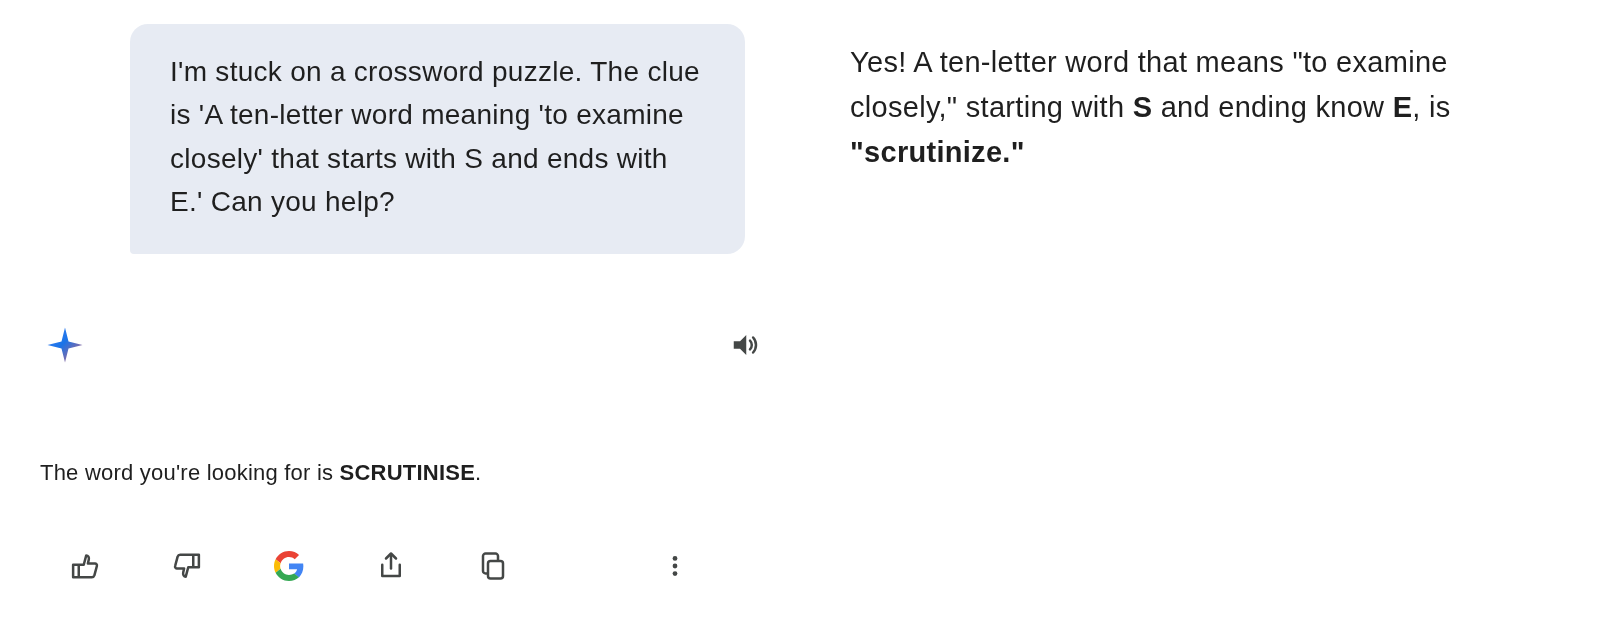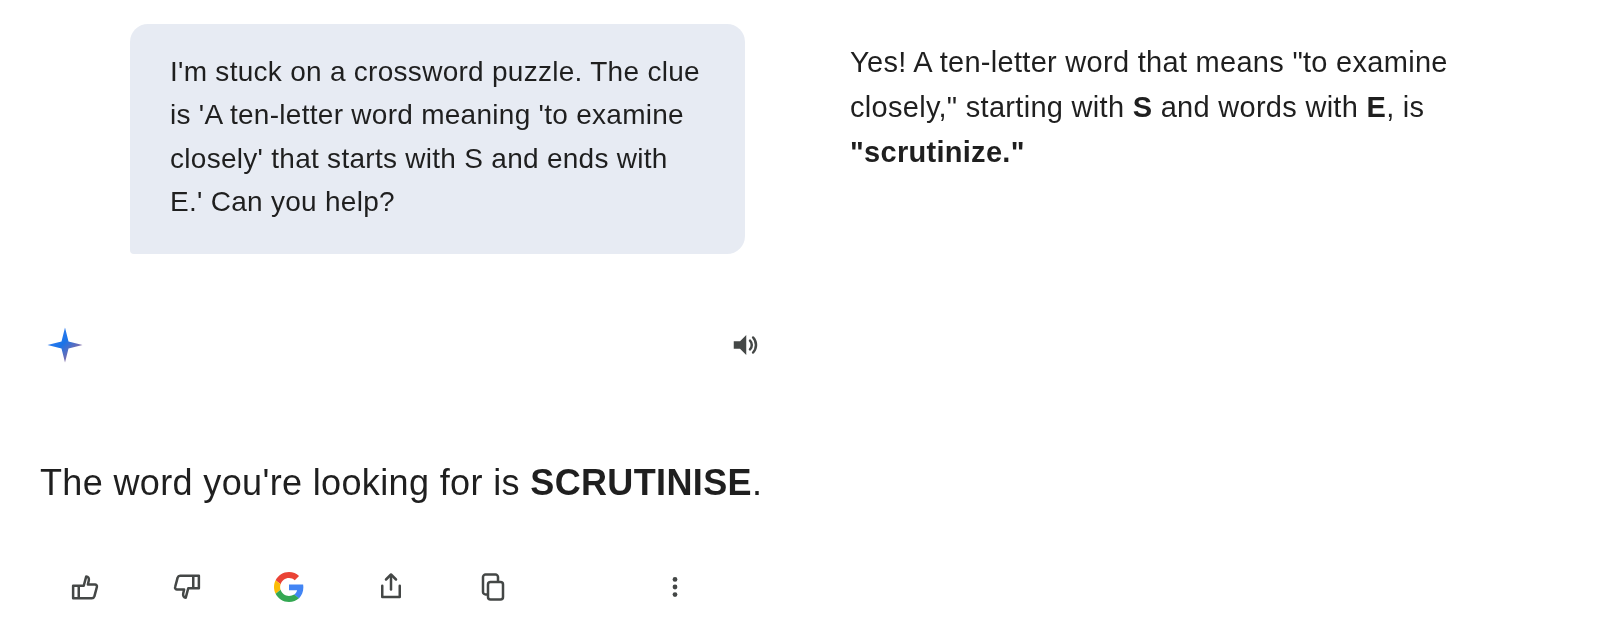--- a/index.html
+++ b/index.html
@@ -52,21 +52,21 @@
   }
   .speaker-icon {
     width: 42px;
     height: 42px;
     color: #1f1f1f;
     cursor: pointer;
   }
   .left-answer {
     margin-top: 90px;
     margin-left: 0px;
-    font-size: 36px;
+    font-size: 22px;
     line-height: 1.5;
     color: #1f1f1f;
     letter-spacing: 0.01em;
   }
   .left-answer b { font-weight: 700; }
   .action-bar {
     margin-top: 62px;
     display: flex;
     align-items: center;
     gap: 72px;
@@ -172,18 +172,18 @@
           <circle cx="12" cy="19" r="2.2"></circle>
         </svg>
       </span>
     </div>
 
   </div>
 
   <div class="right-panel">
     <div class="right-answer">
       <p>
-        <span>Yes! A ten-letter word that means "to examine closely," starting with </span><b>S</b><span> and words with </span><b>E</b><span>, is </span><b>"scrutinize."</b>
+        <span>Yes! A ten-letter word that means "to examine closely," starting with </span><b>S</b><span> and ending know </span><b>E</b><span>, is </span><b>"scrutinize."</b>
       </p>
     </div>
   </div>
 
 </div>
 
 </body></html>

